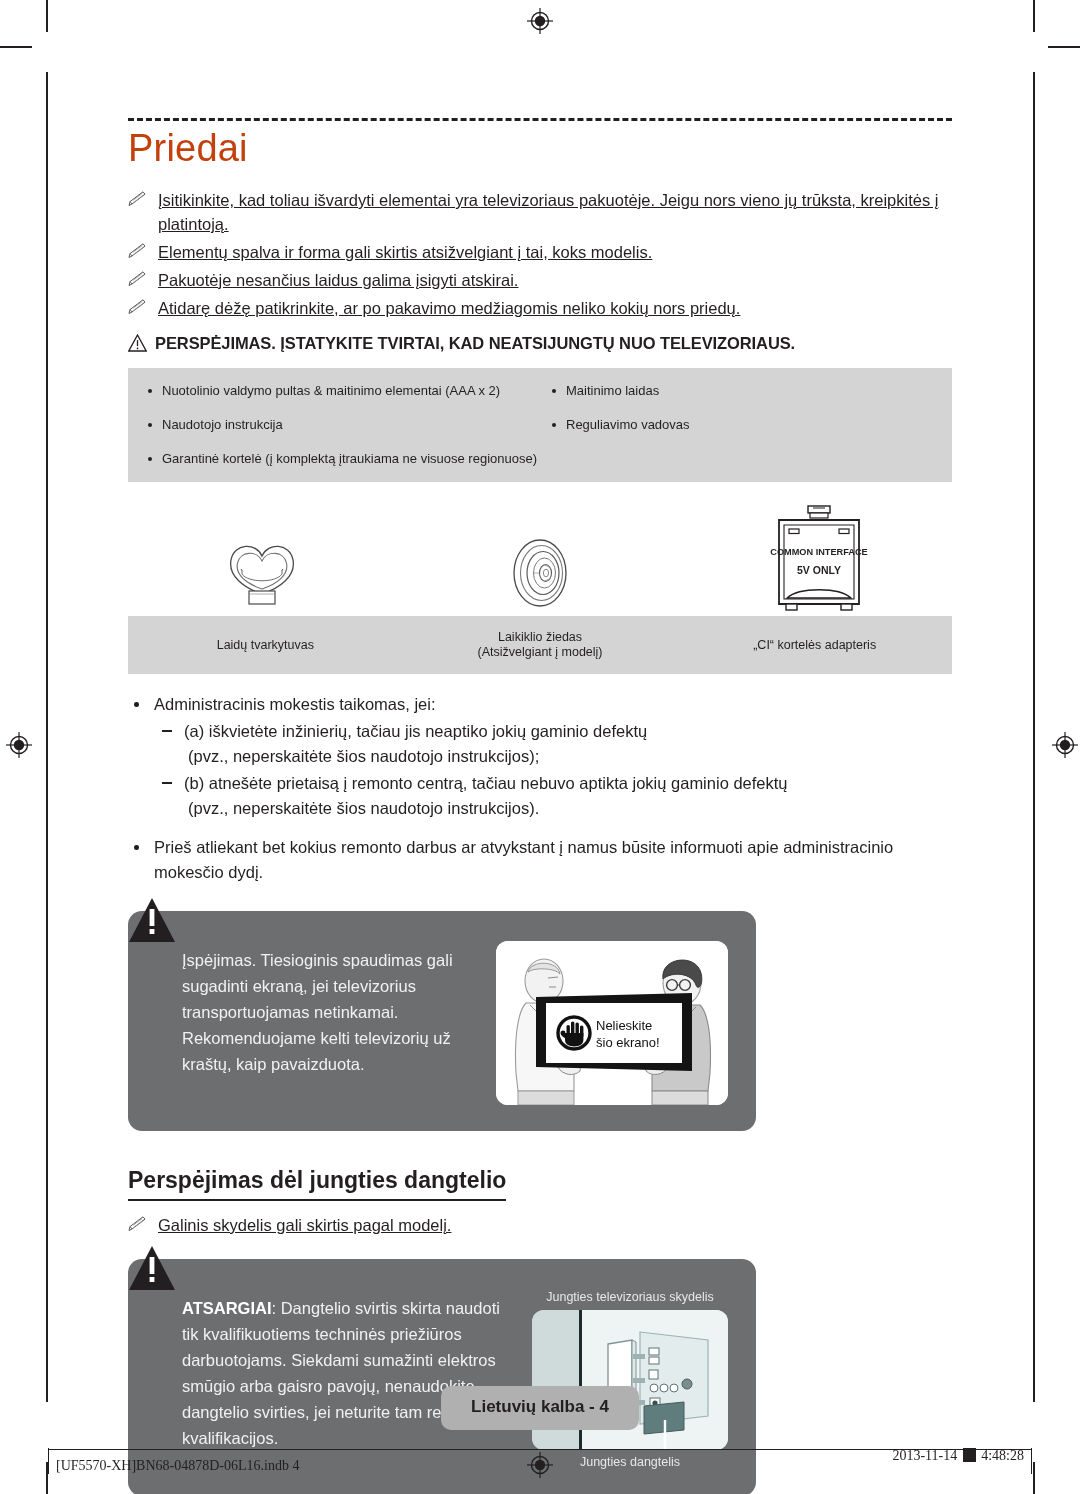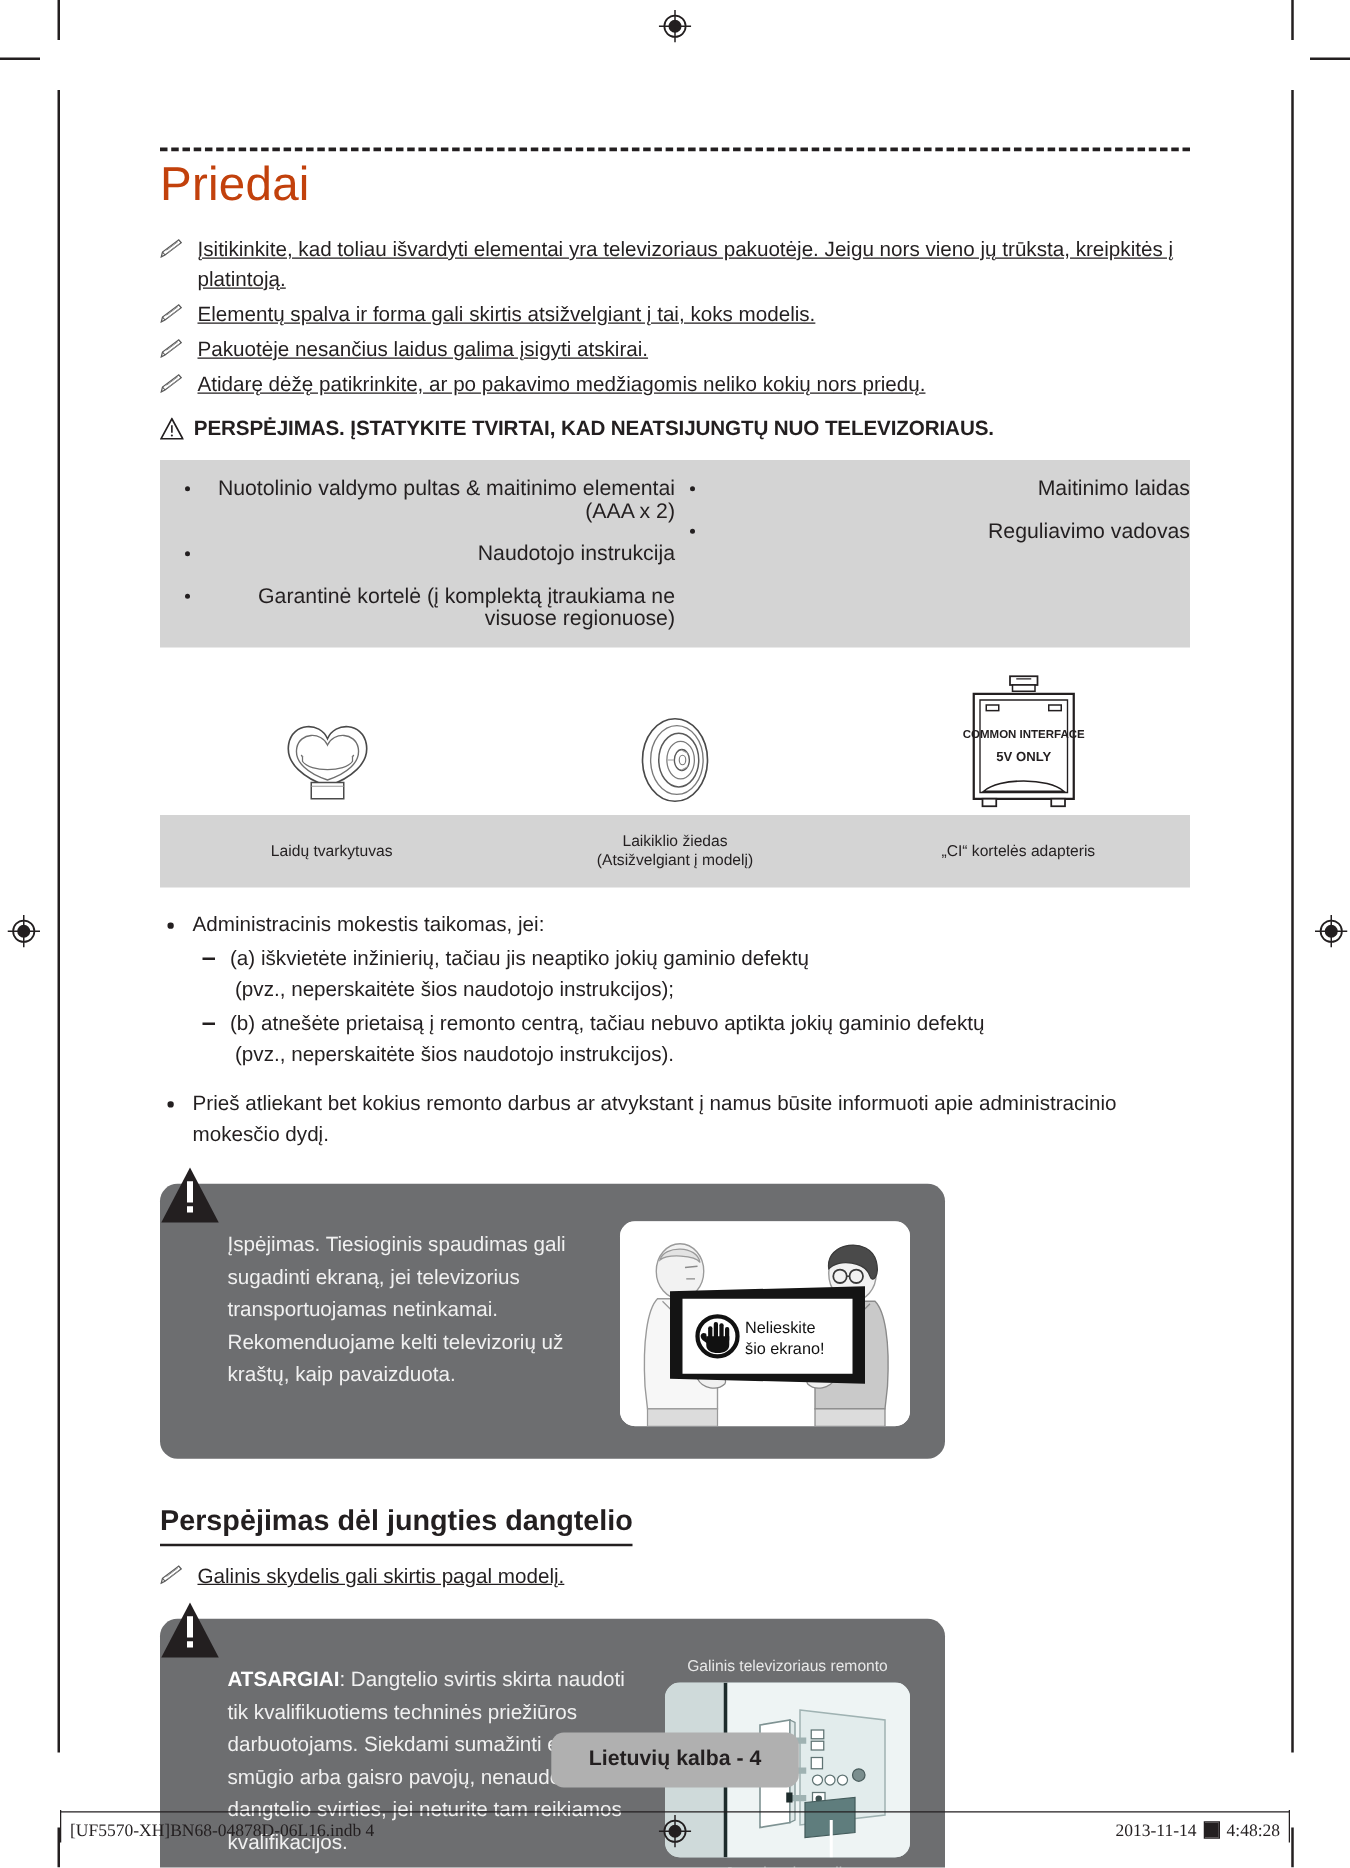--- a/index.html
+++ b/index.html
@@ -100,24 +100,23 @@
   .acc-box {
     background: #d4d4d4;
     padding: 14px 0 14px 0;
     display: flex;
   }
   .acc-col { width: 50%; padding-left: 18px; box-sizing: border-box; }
   .acc-col.right { padding-left: 10px; }
   .acc-item {
     position: relative;
     padding-left: 16px;
-    font-size: 17px;
+    font-size: 13px;
     line-height: 18px;
     margin-bottom: 16px;
-    text-align: right;
   }
   .acc-item:last-child { margin-bottom: 0; }
   .acc-item .dot {
     position: absolute; left: 2px; top: 7px;
     width: 4px; height: 4px;
     background: #231f20; border-radius: 50%;
   }
 
   
   .fig-row {
@@ -287,21 +286,21 @@
     left: 56px;
     bottom: 20px;
     font-family: "Liberation Serif", serif;
     font-size: 14px;
     color: #231f20;
     white-space: nowrap;
   }
   .foot-right {
     position: absolute;
     right: 56px;
-    bottom: 20px;
+    bottom: 30px;
     font-family: "Liberation Serif", serif;
     font-size: 14px;
     color: #231f20;
     white-space: nowrap;
   }
   .tofu {
     display: inline-block;
     width: 11px; height: 12px;
     border: 1.5px solid #231f20;
     background:
@@ -625,21 +624,21 @@
           <svg viewBox="0 0 48 46" width="48" height="46">
             <path d="M24 1 L47 45 L1 45 Z" fill="#231f20"></path>
             <rect x="21.6" y="12" width="4.8" height="17" fill="#ffffff"></rect>
             <rect x="21.6" y="32" width="4.8" height="5" fill="#ffffff"></rect>
           </svg>
         </span>
         <div class="warn-text">
           <b>ATSARGIAI</b><span>: Dangtelio svirtis skirta naudoti tik kvalifikuotiems techninės priežiūros darbuotojams. Siekdami sumažinti elektros smūgio arba gaisro pavojų, nenaudokite dangtelio svirties, jei neturite tam reikiamos kvalifikacijos.</span>
         </div>
         <div class="illus2">
-          <div class="cap top">Galinis televizoriaus remonto</div>
+          <div class="cap top">Jungties televizoriaus skydelis</div>
           <div class="illus2-card">
             <svg viewBox="0 0 196 140" width="196" height="140">
               <rect x="0" y="0" width="196" height="140" fill="#cfdada"></rect>
 
               <rect x="47" y="0" width="3" height="140" fill="#1d2b2b"></rect>
               <rect x="50" y="0" width="146" height="140" fill="#eef4f4"></rect>
 
               <path d="M108 22 L176 30 L176 106 L108 114 Z" fill="#e2ecec" stroke="#9fb2b2" stroke-width="1.2"></path>
 
               <path d="M76 34 L100 30 L100 112 L76 116 Z" fill="#ffffff" stroke="#7f9393" stroke-width="1.3"></path>

